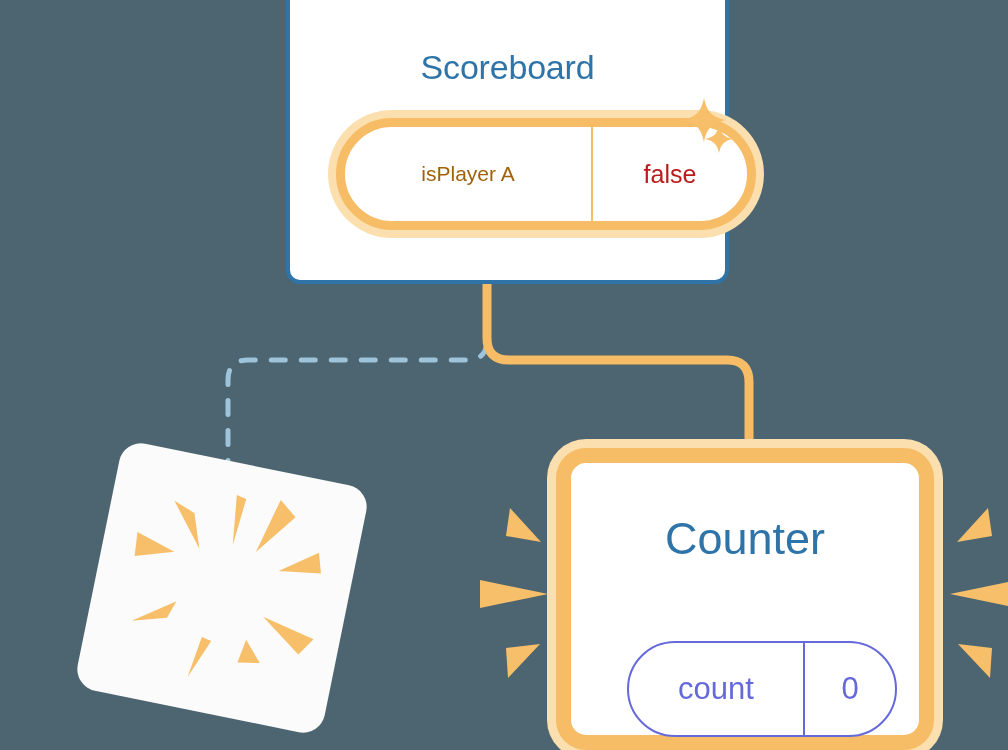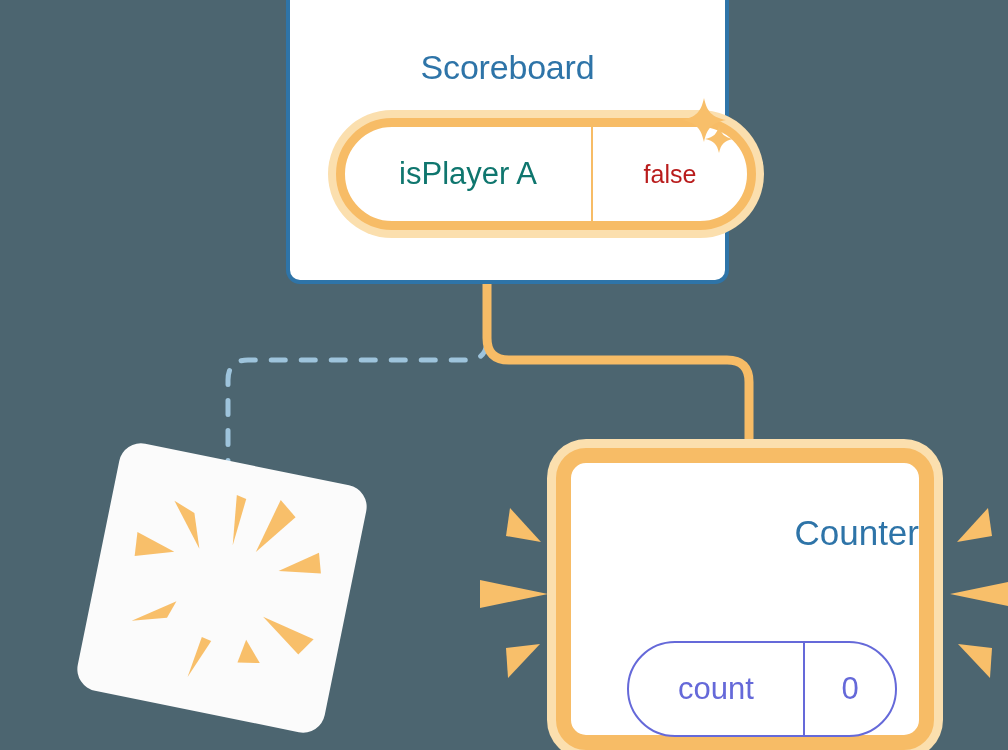--- a/index.html
+++ b/index.html
@@ -62,22 +62,22 @@
     background: #ffffff;
     box-shadow: 0 0 0 8px #fbdfae;
     display: flex;
     align-items: stretch;
   }
   #scoreboard-pill-key {
     flex: 0 0 248px;
     display: flex;
     align-items: center;
     justify-content: center;
-    font-size: 31px;
-    color: #0f766e;
+    font-size: 21px;
+    color: #a16207;
     border-right: 2px solid #f7bc66;
     box-sizing: border-box;
   }
   #scoreboard-pill-value {
     flex: 1 1 auto;
     display: flex;
     align-items: center;
     justify-content: center;
     font-size: 25px;
     font-weight: normal;
@@ -101,22 +101,22 @@
     box-sizing: border-box;
     border: 15px solid #f7bc66;
     border-radius: 30px;
     box-shadow: 0 0 0 9px #fbdfae;
     z-index: 3;
   }
   #counter-title {
     position: absolute;
     left: 0; right: 0;
     top: 50px;
-    text-align: right;
-    font-size: 35px;
+    text-align: center;
+    font-size: 45px;
     color: #2e74a8;
   }
   #counter-pill {
     position: absolute;
     left: 56px;
     top: 132px;
     width: 270px;
     height: 96px;
     box-sizing: border-box;
     border: 2px solid #6569d9;

